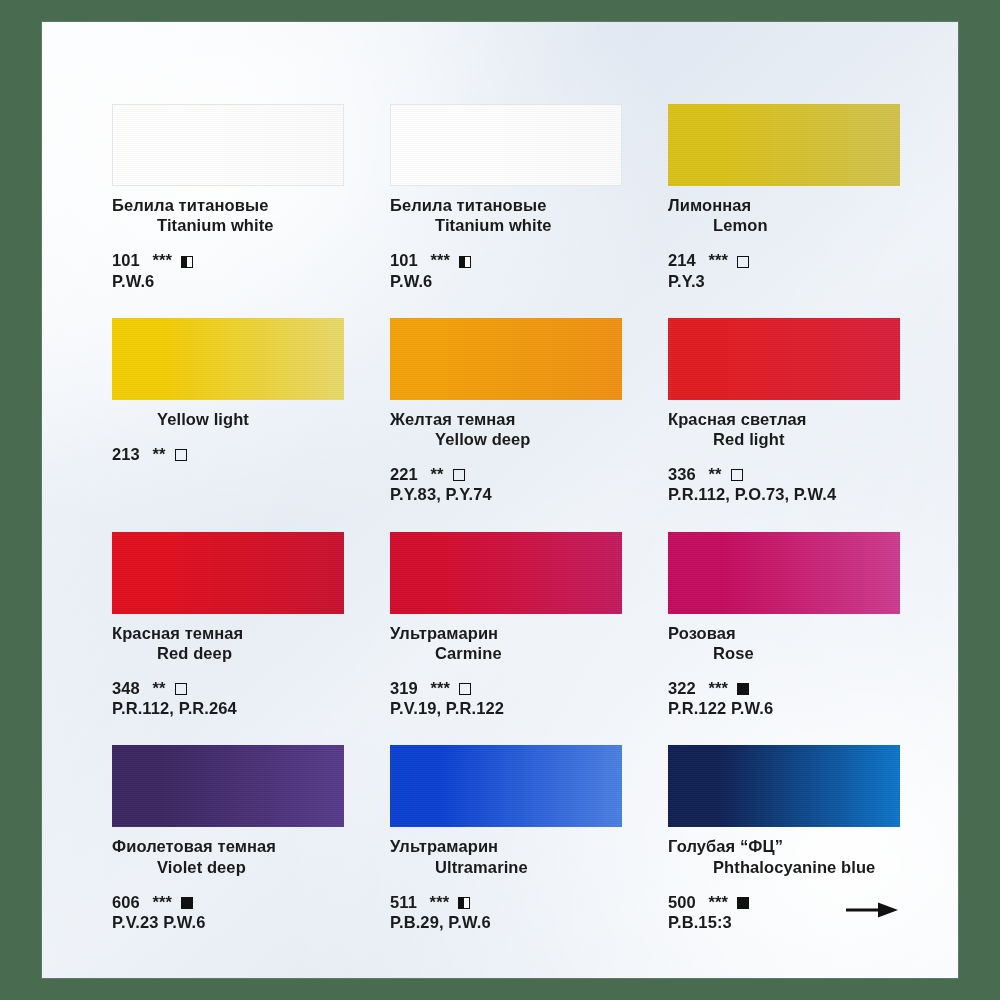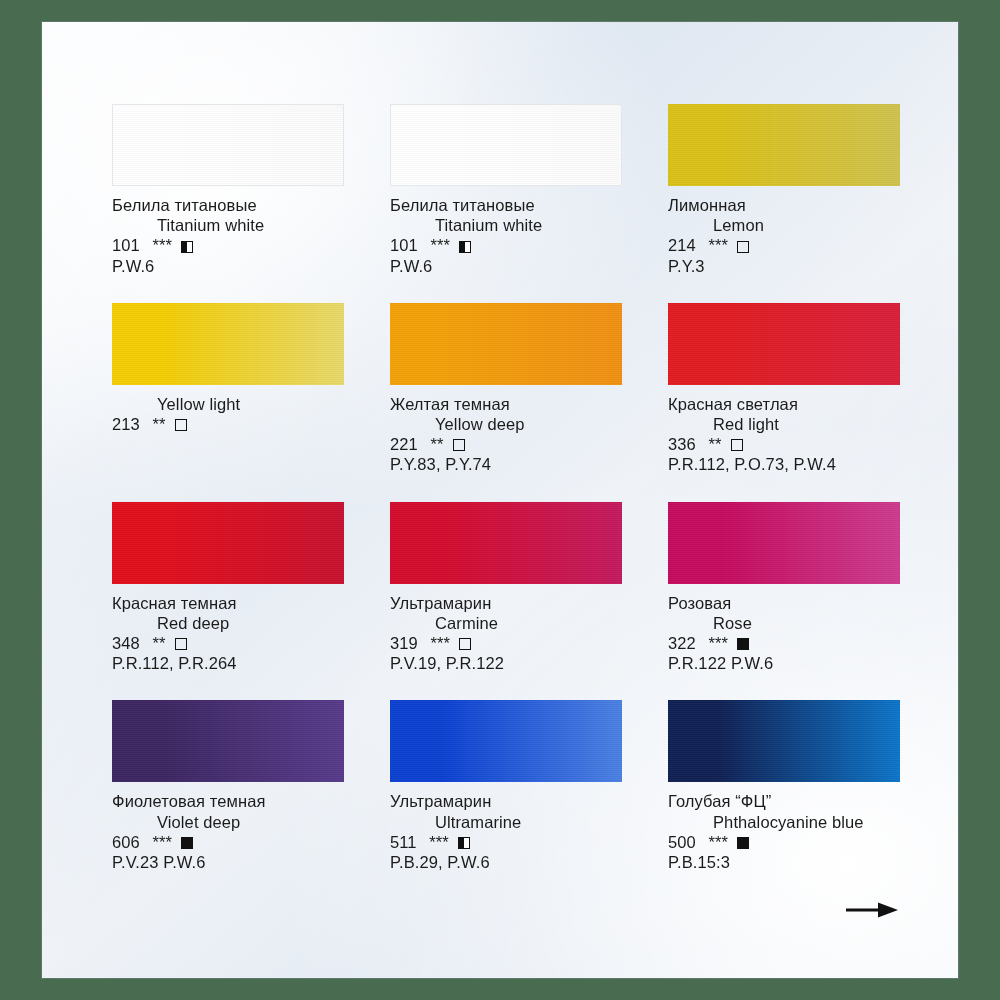--- a/index.html
+++ b/index.html
@@ -10,20 +10,21 @@
     background: #496b50;
     font-family: "Liberation Sans", sans-serif;
   }
 
   #root {
     position: relative;
     width: 1000px;
     height: 1000px;
     background: #496b50;
     overflow: hidden;
+    font-weight: bold;
   }
 
   
   #page {
     position: absolute;
     left: 42px;
     top: 22px;
     width: 916px;
     height: 956px;
     background:
@@ -96,20 +97,21 @@
   }
 
   .l-ru { display: block; }
   .l-en { display: block; margin-left: 45px; }
 
   .l-code {
     display: flex;
     align-items: center;
     gap: 4px;
     white-space: pre;
+    margin-top: 15px;
   }
 
   .stars {
     white-space: pre;
   }
 
   .opacity-box {
     display: inline-block;
     width: 12px;
     height: 12px;

